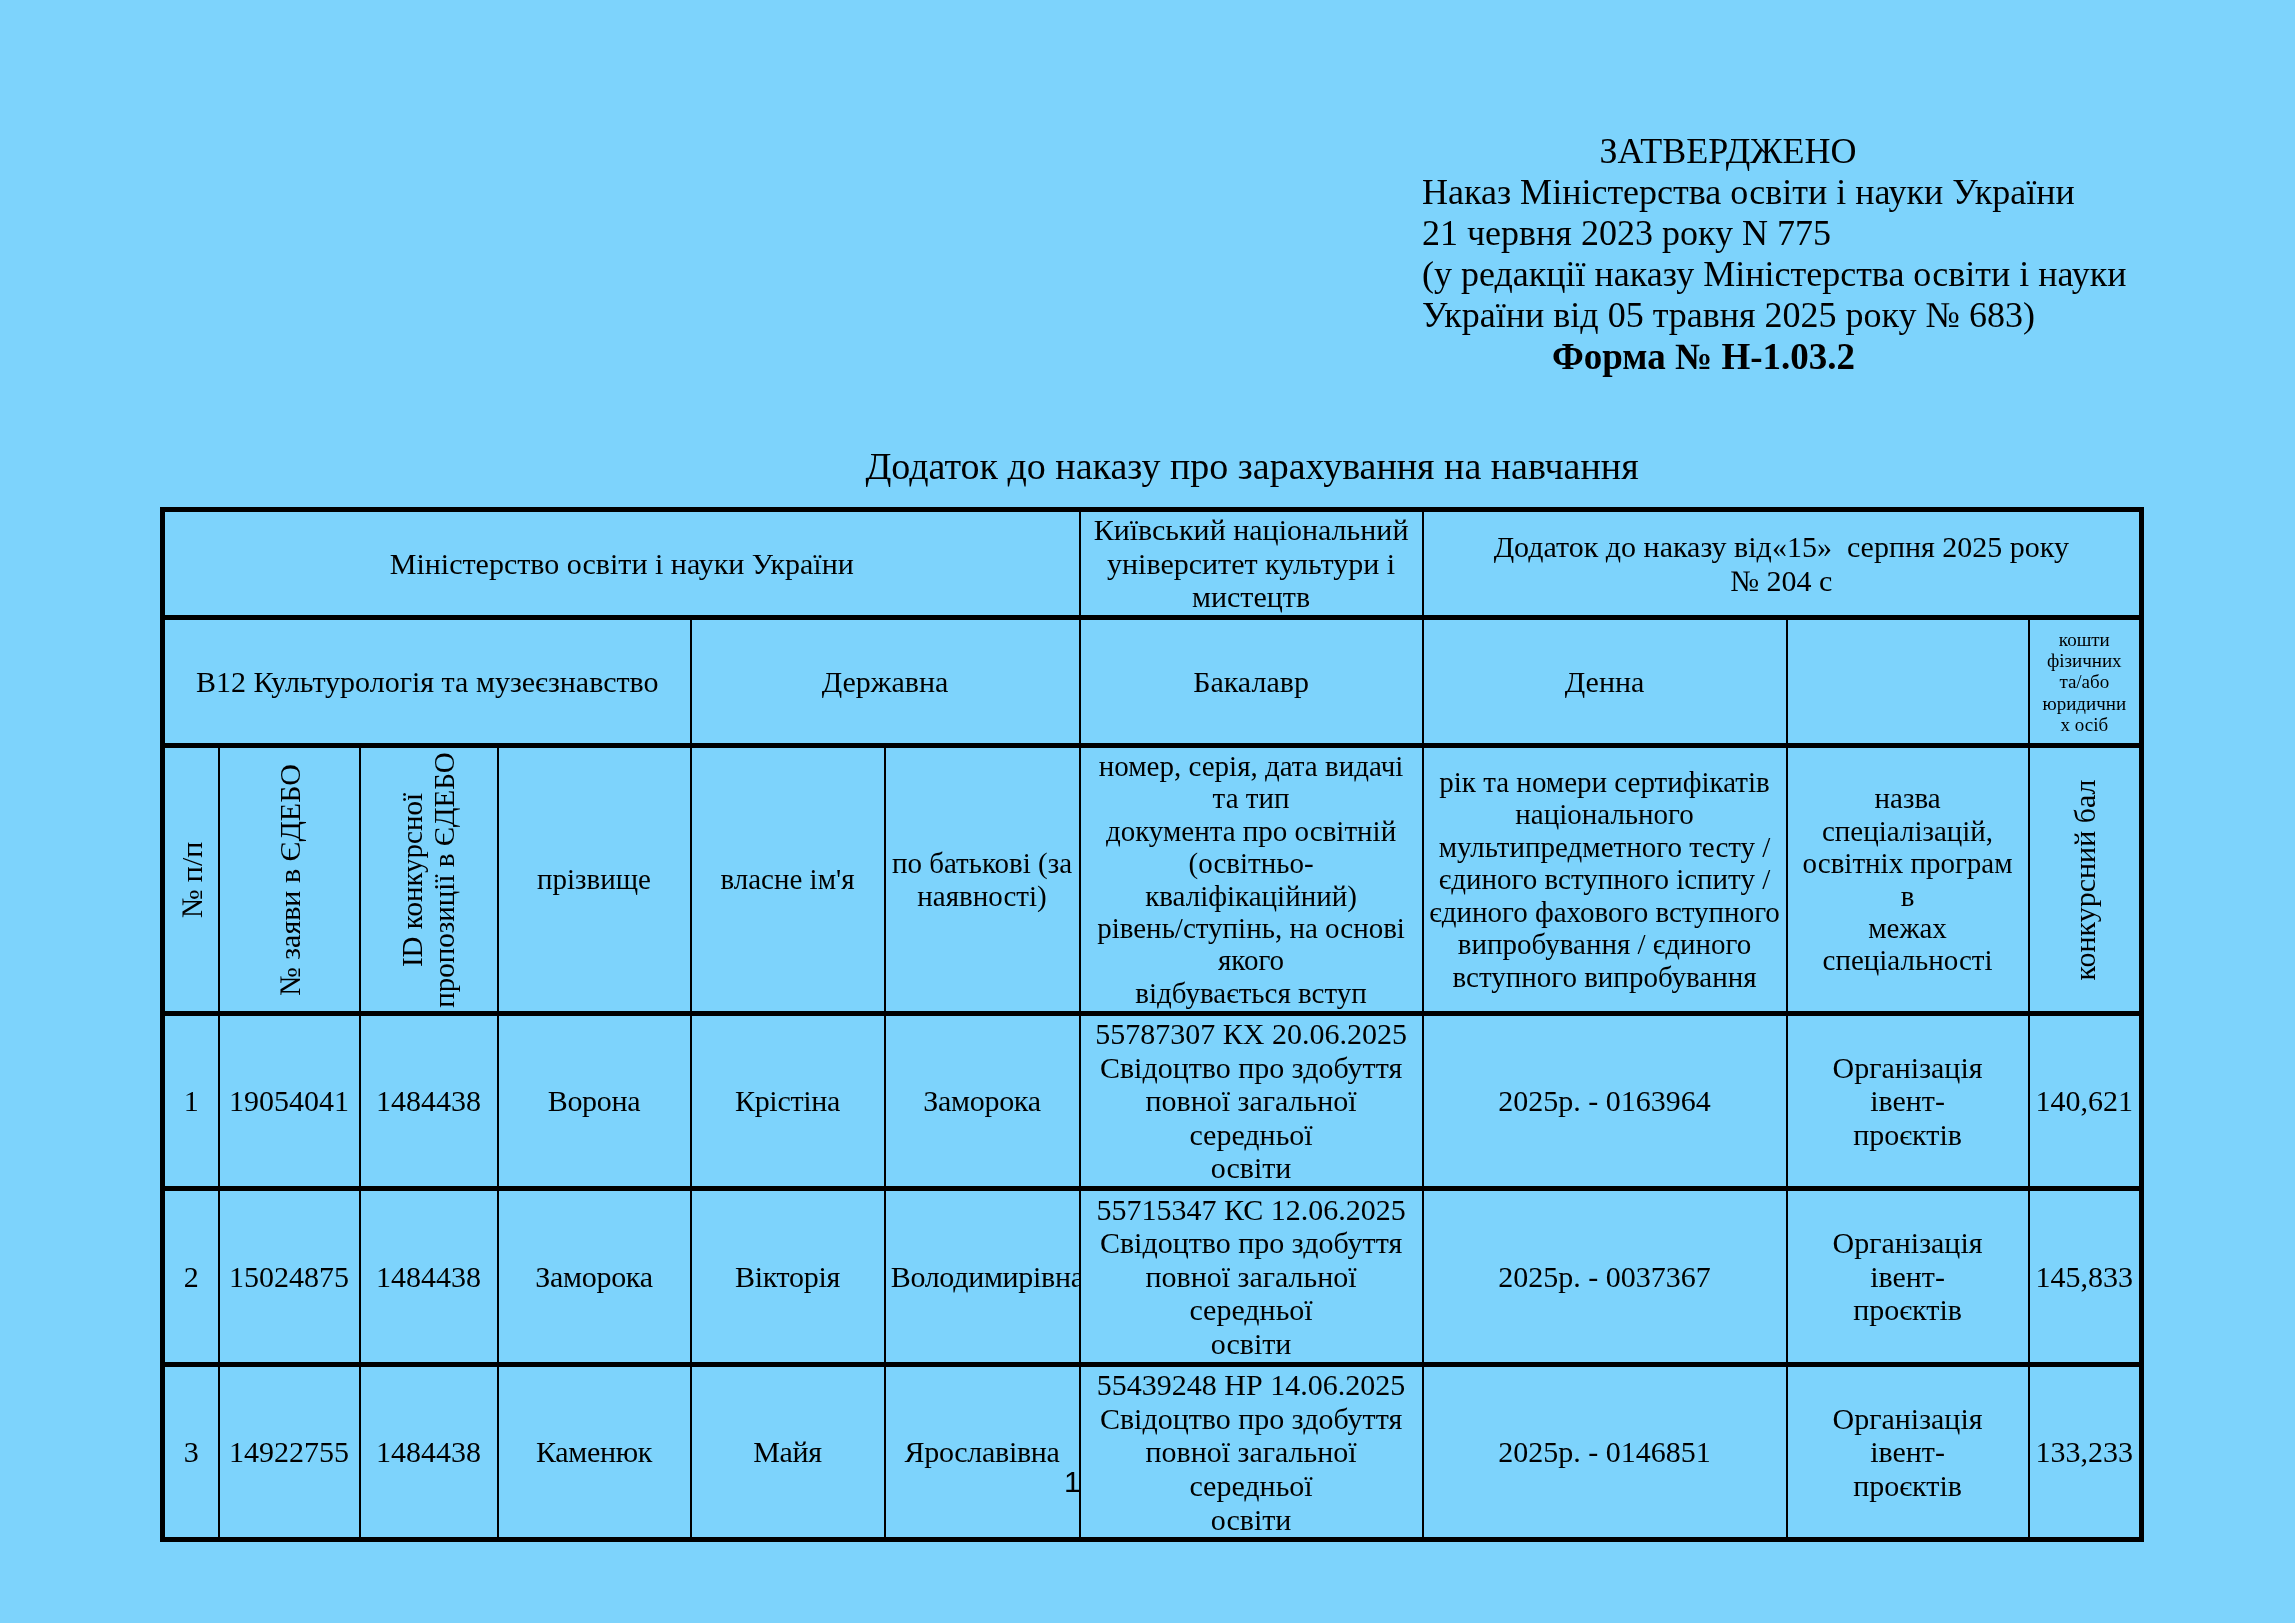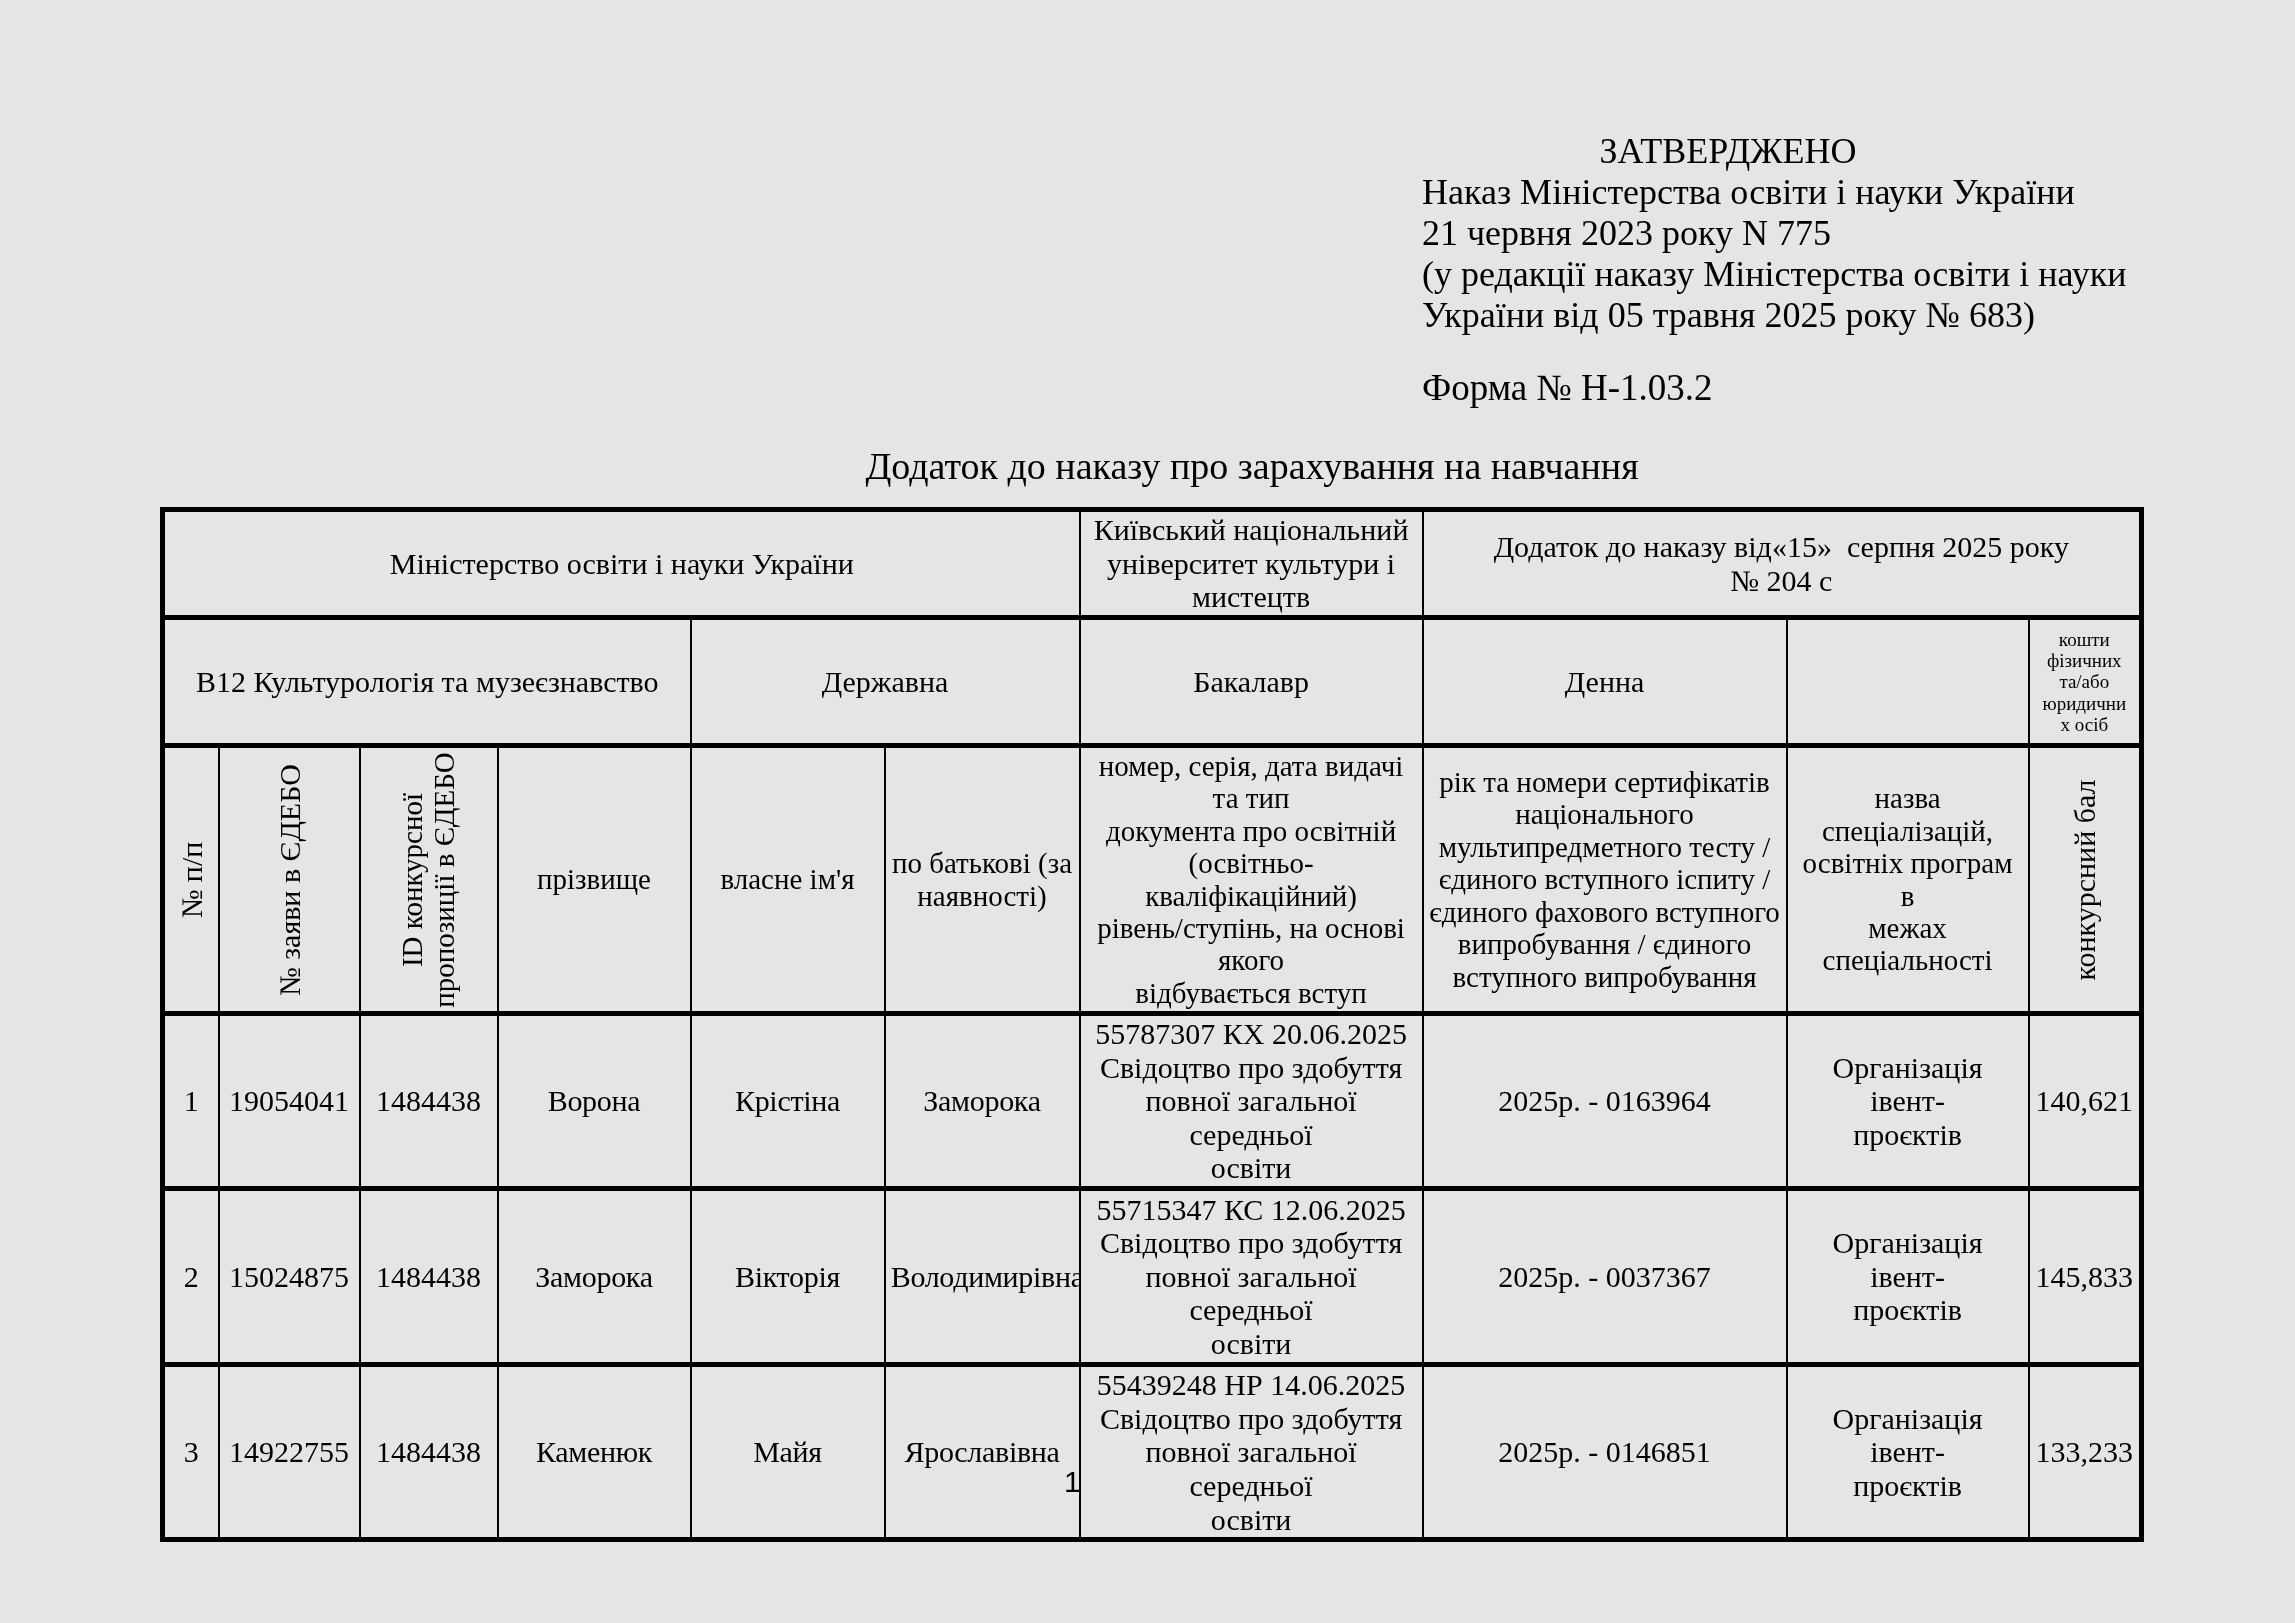--- a/index.html
+++ b/index.html
@@ -1,23 +1,23 @@
 <!DOCTYPE html>
 <html style="font-size:10.5px"><head>
 <meta charset="utf-8">
 <style>
   html,body{margin:0;padding:0;background:#ffffff;}
   body{width:2295px;height:1623px;font-family:"Liberation Serif",serif;color:#000;}
-  .page{position:relative;width:2295px;height:1623px;overflow:hidden;background:#e5e5e5;}
+  .page{position:relative;width:2295px;height:1623px;overflow:hidden;background:#7dd3fc;}
 
   
   .approval{position:absolute;left:1422px;top:131px;width:710px;font-size:36px;line-height:41px;}
   .approved{text-align:center;padding-right:98px;white-space:nowrap;}
   .aline{white-space:nowrap;}
-  .form-label{font-weight:normal;font-size:37px;text-align:left;padding-right:147px;margin-top:31px;white-space:nowrap;}
+  .form-label{font-weight:bold;font-size:37px;text-align:center;padding-right:147px;white-space:nowrap;}
 
   
   .doc-title{position:absolute;top:444px;left:1252px;transform:translateX(-50%);font-size:38px;white-space:nowrap;}
 
   
   table.enroll{position:absolute;left:160px;top:507px;width:1979px;table-layout:fixed;
                border-collapse:collapse;border:5.2px solid #000;font-size:30px;}
   table.enroll td{border:2.6px solid #000;border-top-width:5.2px;border-bottom-width:5.2px;
                   padding:1.3px 5.2px;vertical-align:middle;text-align:center;
                   white-space:pre-wrap;line-height:1.12;overflow:hidden;}

